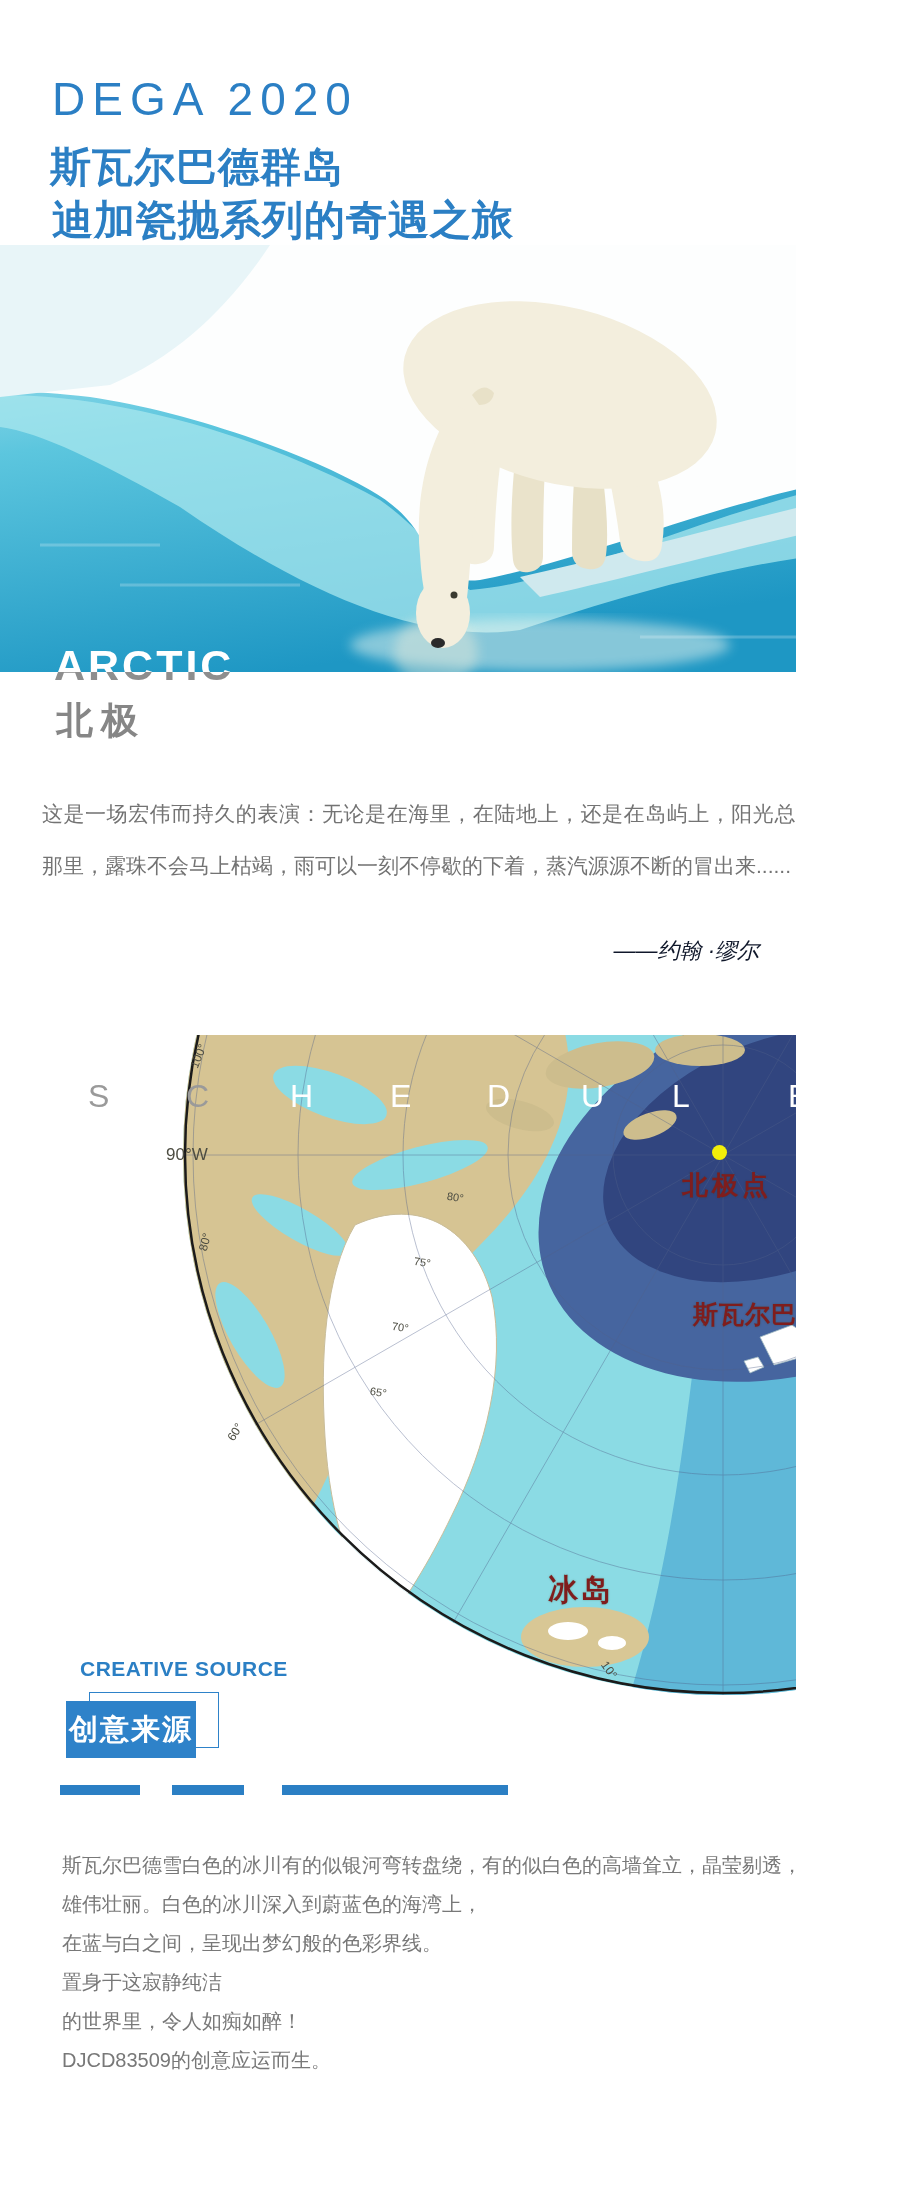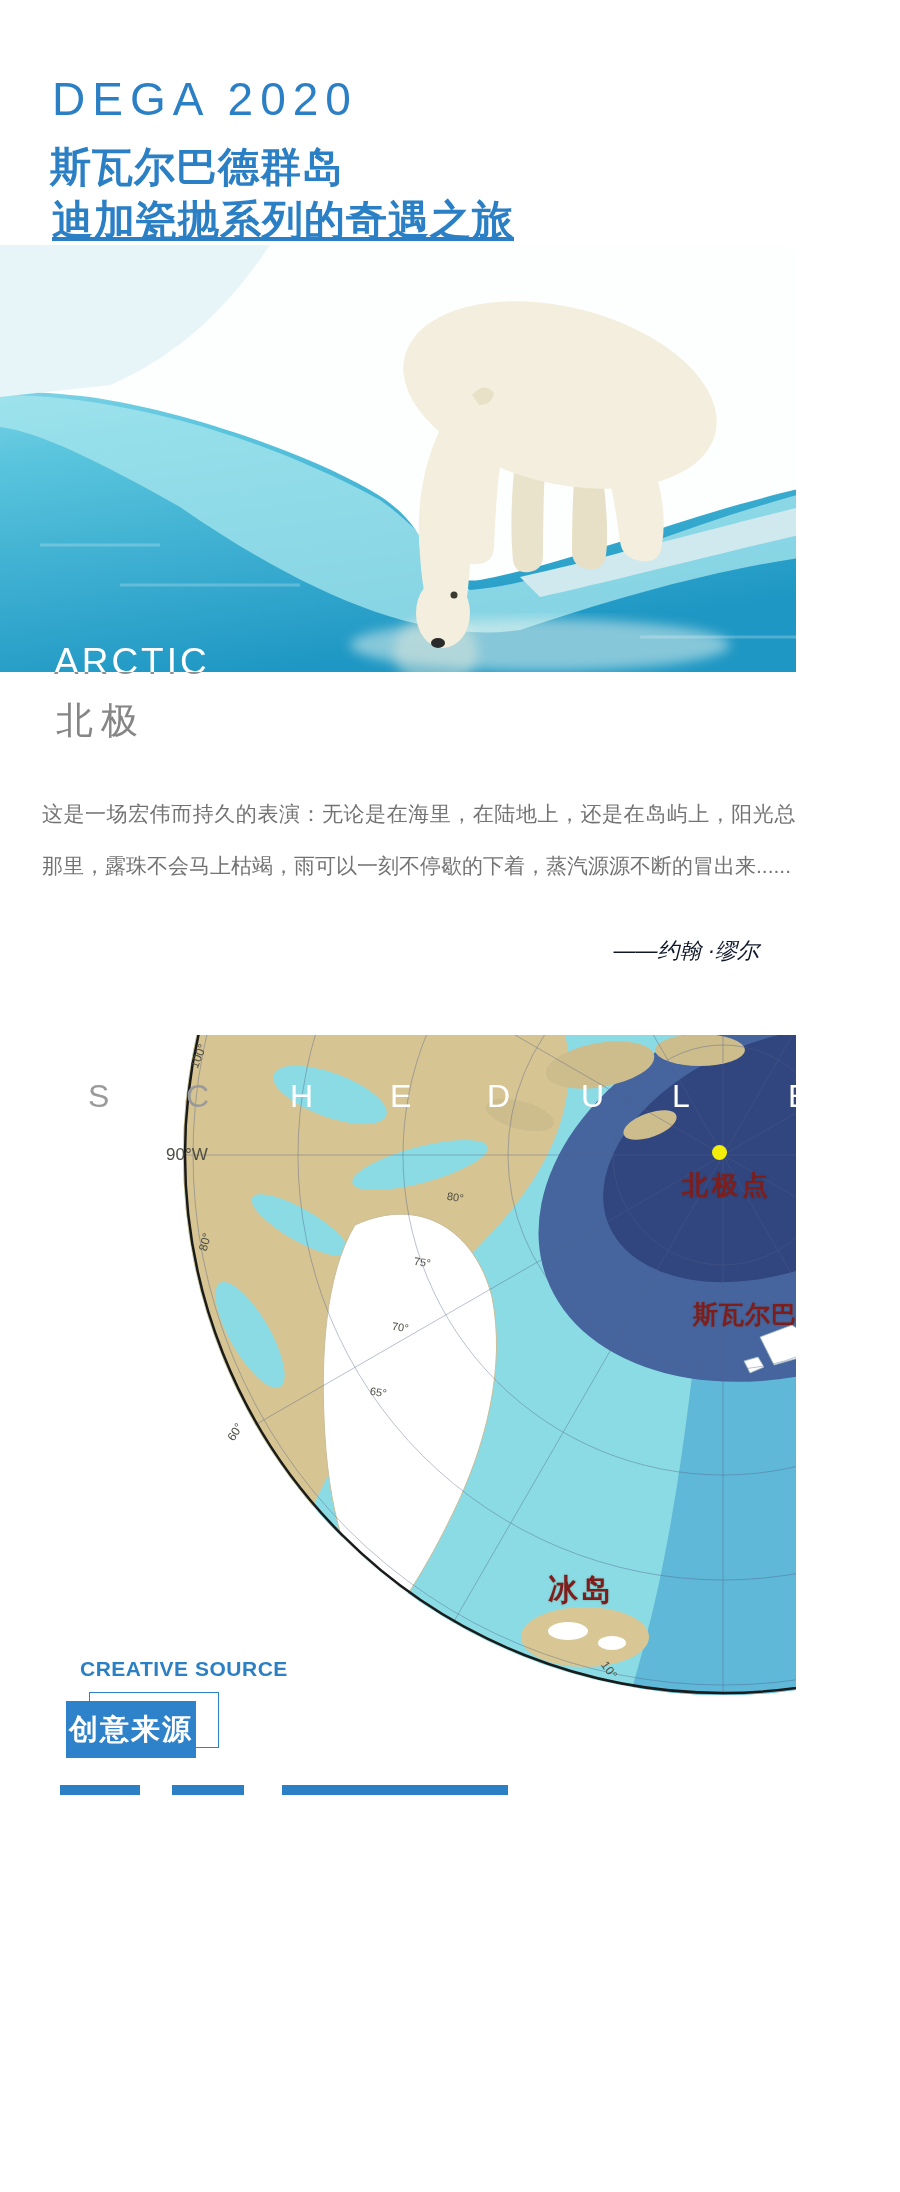--- a/index.html
+++ b/index.html
@@ -5,29 +5,29 @@
   * { margin:0; padding:0; box-sizing:border-box; }
   body { background:#ffffff; font-family:"Liberation Sans","DejaVu Sans",sans-serif; }
   .canvas { position:relative; width:796px; height:2192px; background:#ffffff; overflow:hidden; }
 
   
   .brand { position:absolute; left:52px; top:72px; font-size:46px; font-weight:400;
            letter-spacing:7px; color:#2b7fc4; }
   .title1 { position:absolute; left:50px; top:140px; font-size:41px; font-weight:700;
             color:#2b7fc4; letter-spacing:1px; }
   .title2 { position:absolute; left:52px; top:193px; font-size:41px; font-weight:700;
-            color:#2b7fc4; letter-spacing:1px;text-decoration:underline; }
+            color:#2b7fc4; letter-spacing:1px; }
 
   
   .hero { position:absolute; left:0; top:245px; width:900px; height:427px; overflow:hidden; }
-  .arctic-text { font-size:37px; font-weight:400; letter-spacing:3px; white-space:nowrap; }
+  .arctic-text { font-size:43px; font-weight:700; letter-spacing:3px; white-space:nowrap; }
   .arctic-white { position:absolute; left:54px; top:396px; color:#ffffff; z-index:6; }
   .arctic-gray-clip { position:absolute; left:0; top:672px; width:430px; height:42px; overflow:hidden; }
   .arctic-gray { position:absolute; left:54px; top:-31px; color:#8e8e8e; }
-  .zh-arctic { position:absolute; left:56px; top:696px; font-size:37px; font-weight:400;
+  .zh-arctic { position:absolute; left:56px; top:696px; font-size:37px; font-weight:700;
                color:#868686; letter-spacing:8px; }
 
   
   .quote { position:absolute; left:42px; top:788px; width:818px; font-size:21px;
            color:#737373; line-height:52px; text-align:justify; }
   .attribution { position:absolute; right:37px; top:936px; font-size:22px; color:#0f172a;font-style:italic; }
 
   
   .map-section { position:absolute; left:0; top:1035px; width:900px; height:660px; }
   .sched { position:absolute; top:43px; font-size:32px; font-weight:400; letter-spacing:0; }
@@ -199,14 +199,22 @@
   </div>
 
   <div class="creative-heading">CREATIVE SOURCE</div>
   <div class="badge-outline"></div>
   <div class="badge">创意来源</div>
 
   <div class="bar bar1"></div>
   <div class="bar bar2"></div>
   <div class="bar bar3"></div>
 
+  <div class="bottom-par">
+    <div>斯瓦尔巴德雪白色的冰川有的似银河弯转盘绕，有的似白色的高墙耸立，晶莹剔透，</div>
+    <div>雄伟壮丽。白色的冰川深入到蔚蓝色的海湾上，</div>
+    <div>在蓝与白之间，呈现出梦幻般的色彩界线。</div>
+    <div>置身于这寂静纯洁</div>
+    <div>的世界里，令人如痴如醉！</div>
+    <div>DJCD83509的创意应运而生。</div>
+  </div>
 
 </div>
 
 </body></html>

